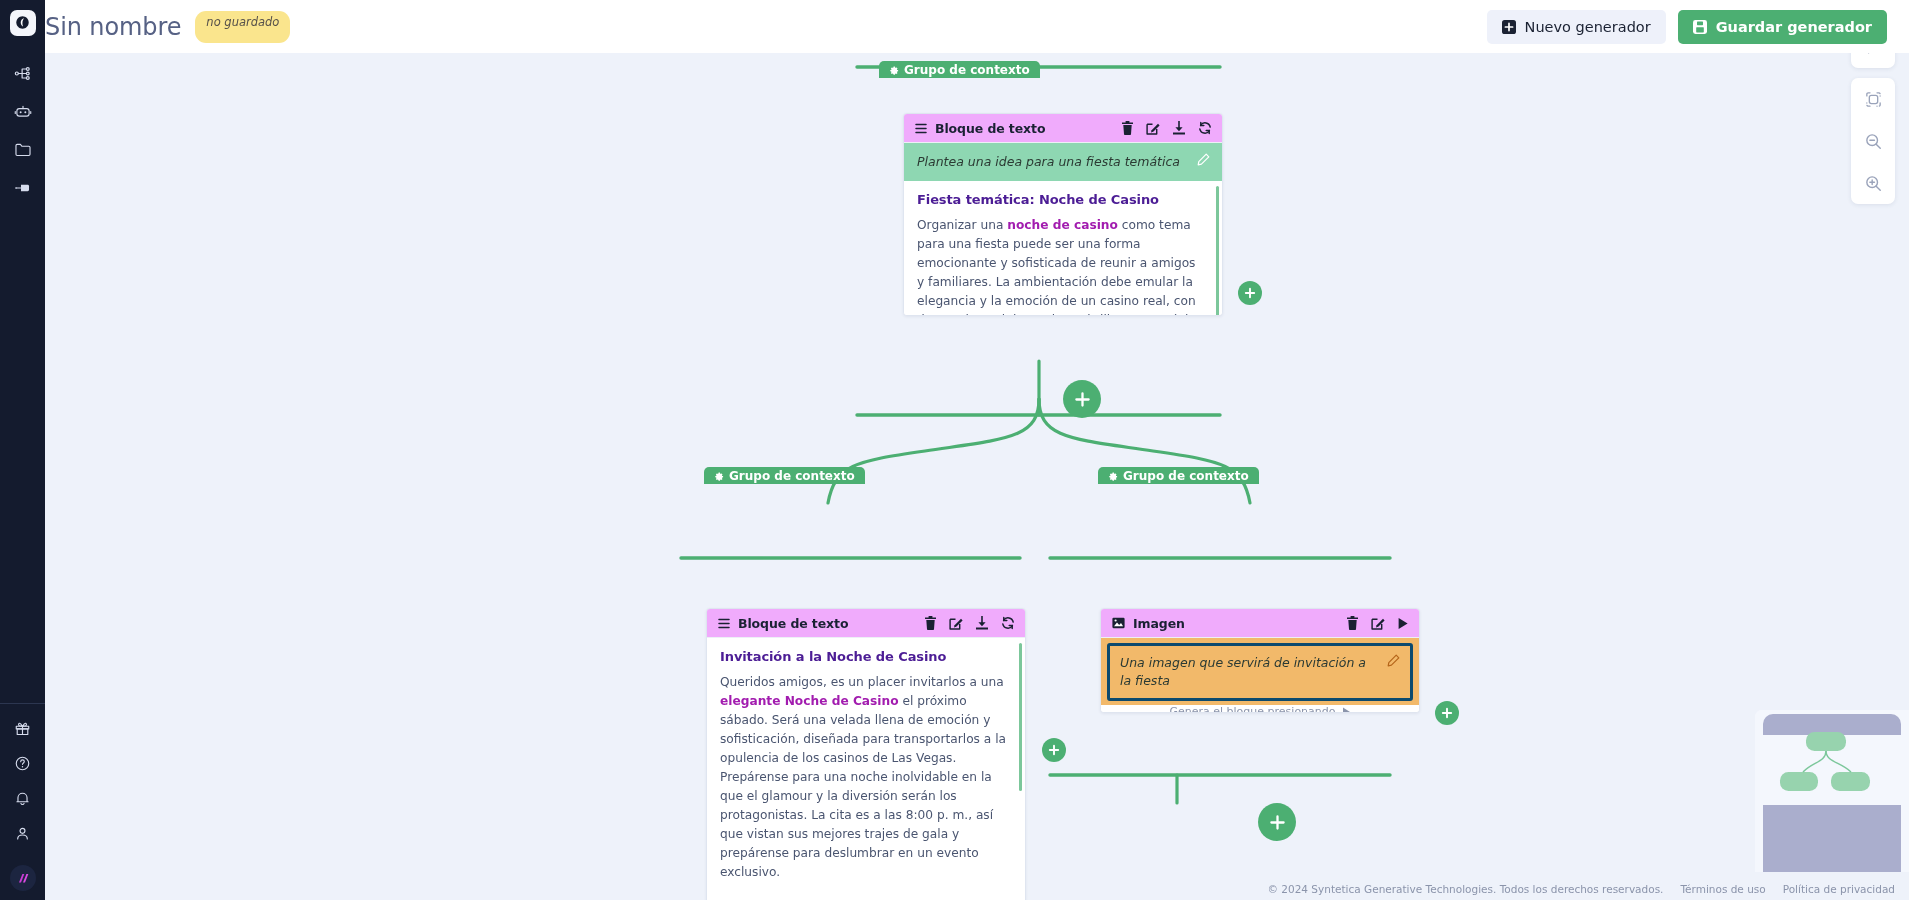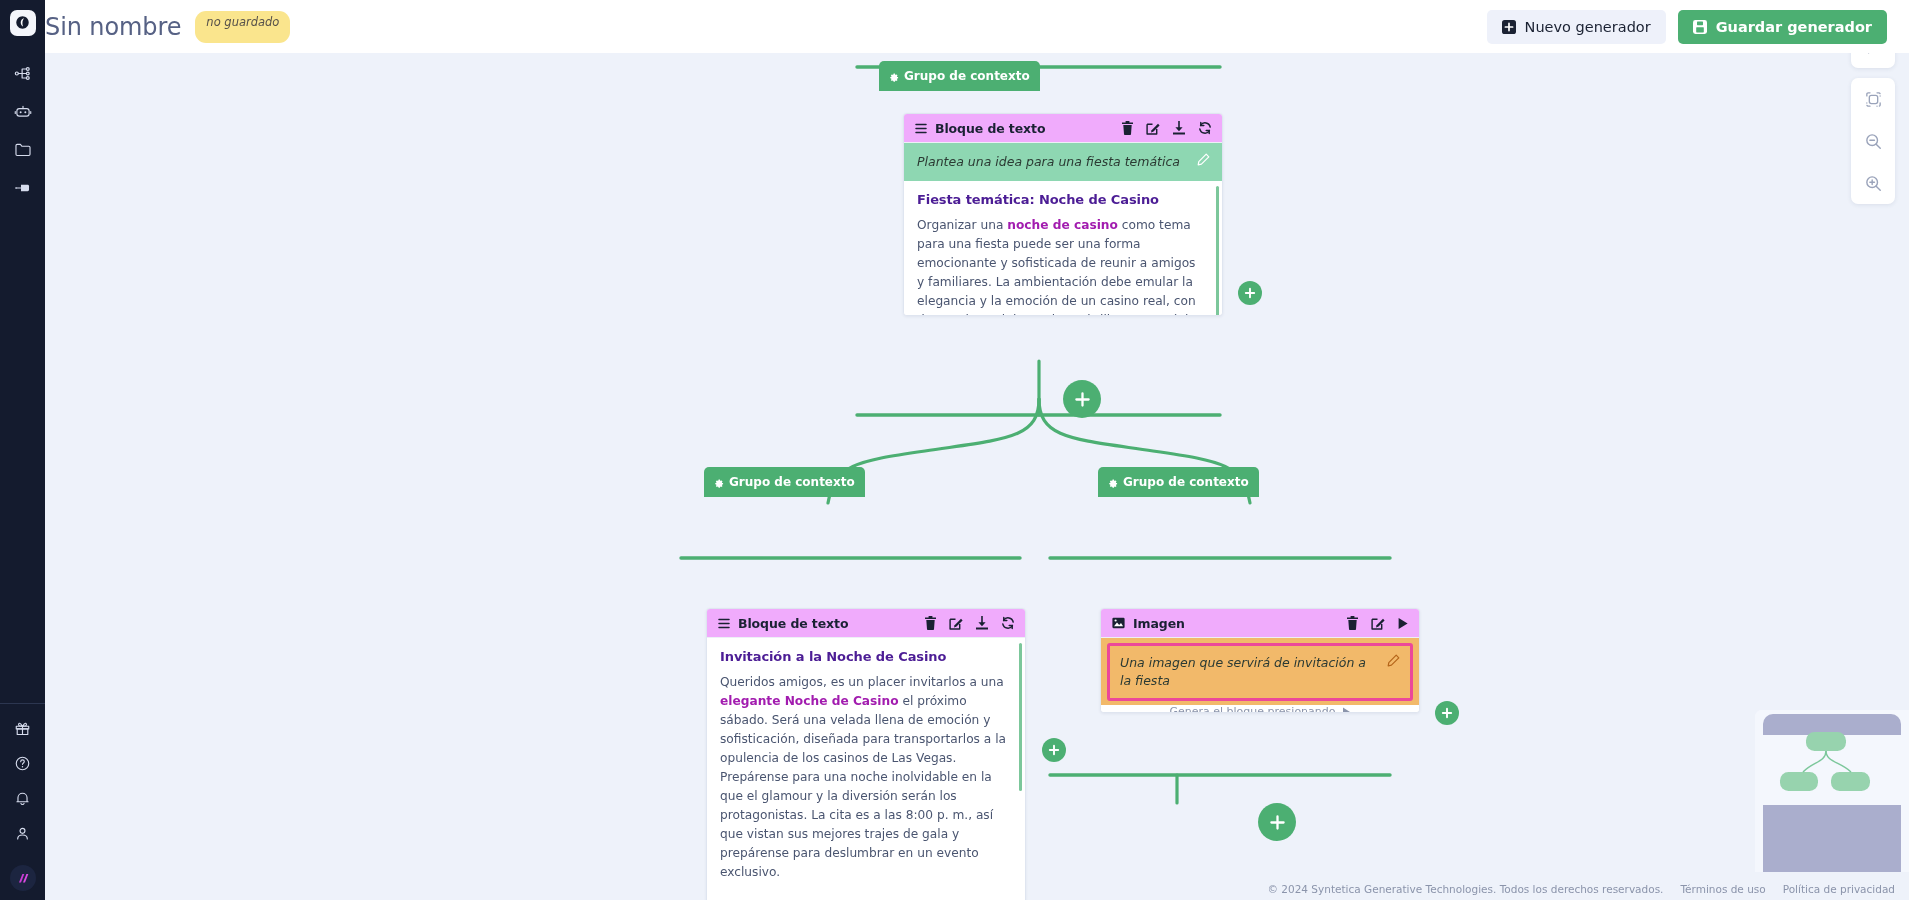--- a/index.html
+++ b/index.html
@@ -90,21 +90,21 @@
     position: absolute; left: 45px; top: 53px;
     width: 1864px; height: 847px;
     background: #eef2fa;
     overflow: hidden;
   }
   #edges { position: absolute; left: 0; top: 0; width: 1864px; height: 847px; pointer-events: none; }
 
   
   .ctx-tag {
     position: absolute;
-    height: 30px;
+    height: 17px;
     background: #4caf72;
     color: #ffffff;
     border-radius: 5px 5px 0 0;
     display: flex; align-items: center; gap: 5px;
     padding: 0 10px 0 9px;
     font-size: 12px;
     font-weight: 600;
     white-space: nowrap;
     cursor: pointer;
   }
@@ -142,21 +142,21 @@
     color: #2b3a33;
     min-height: 38px;
   }
   .prompt.green { background: #8ed7b2; }
   .prompt.amber { background: #f2b96a; }
   .prompt .ptext { flex: 1; }
   .prompt .pedit { flex: 0 0 auto; margin-left: 8px; cursor: pointer; display: flex; align-items: center; }
 
   .prompt-highlight {
     margin: 5px 6px 4px;
-    border: 3px solid #ec4899;
+    border: 3px solid #0c4a6e;
     border-radius: 3px;
   }
   .prompt-highlight .prompt { padding: 8px 10px; min-height: 34px; }
 
   .amber-wrap { background: #f2b96a; }
 
   .node-body {
     position: relative;
     overflow: hidden;
     padding: 11px 18px 0 13px;

